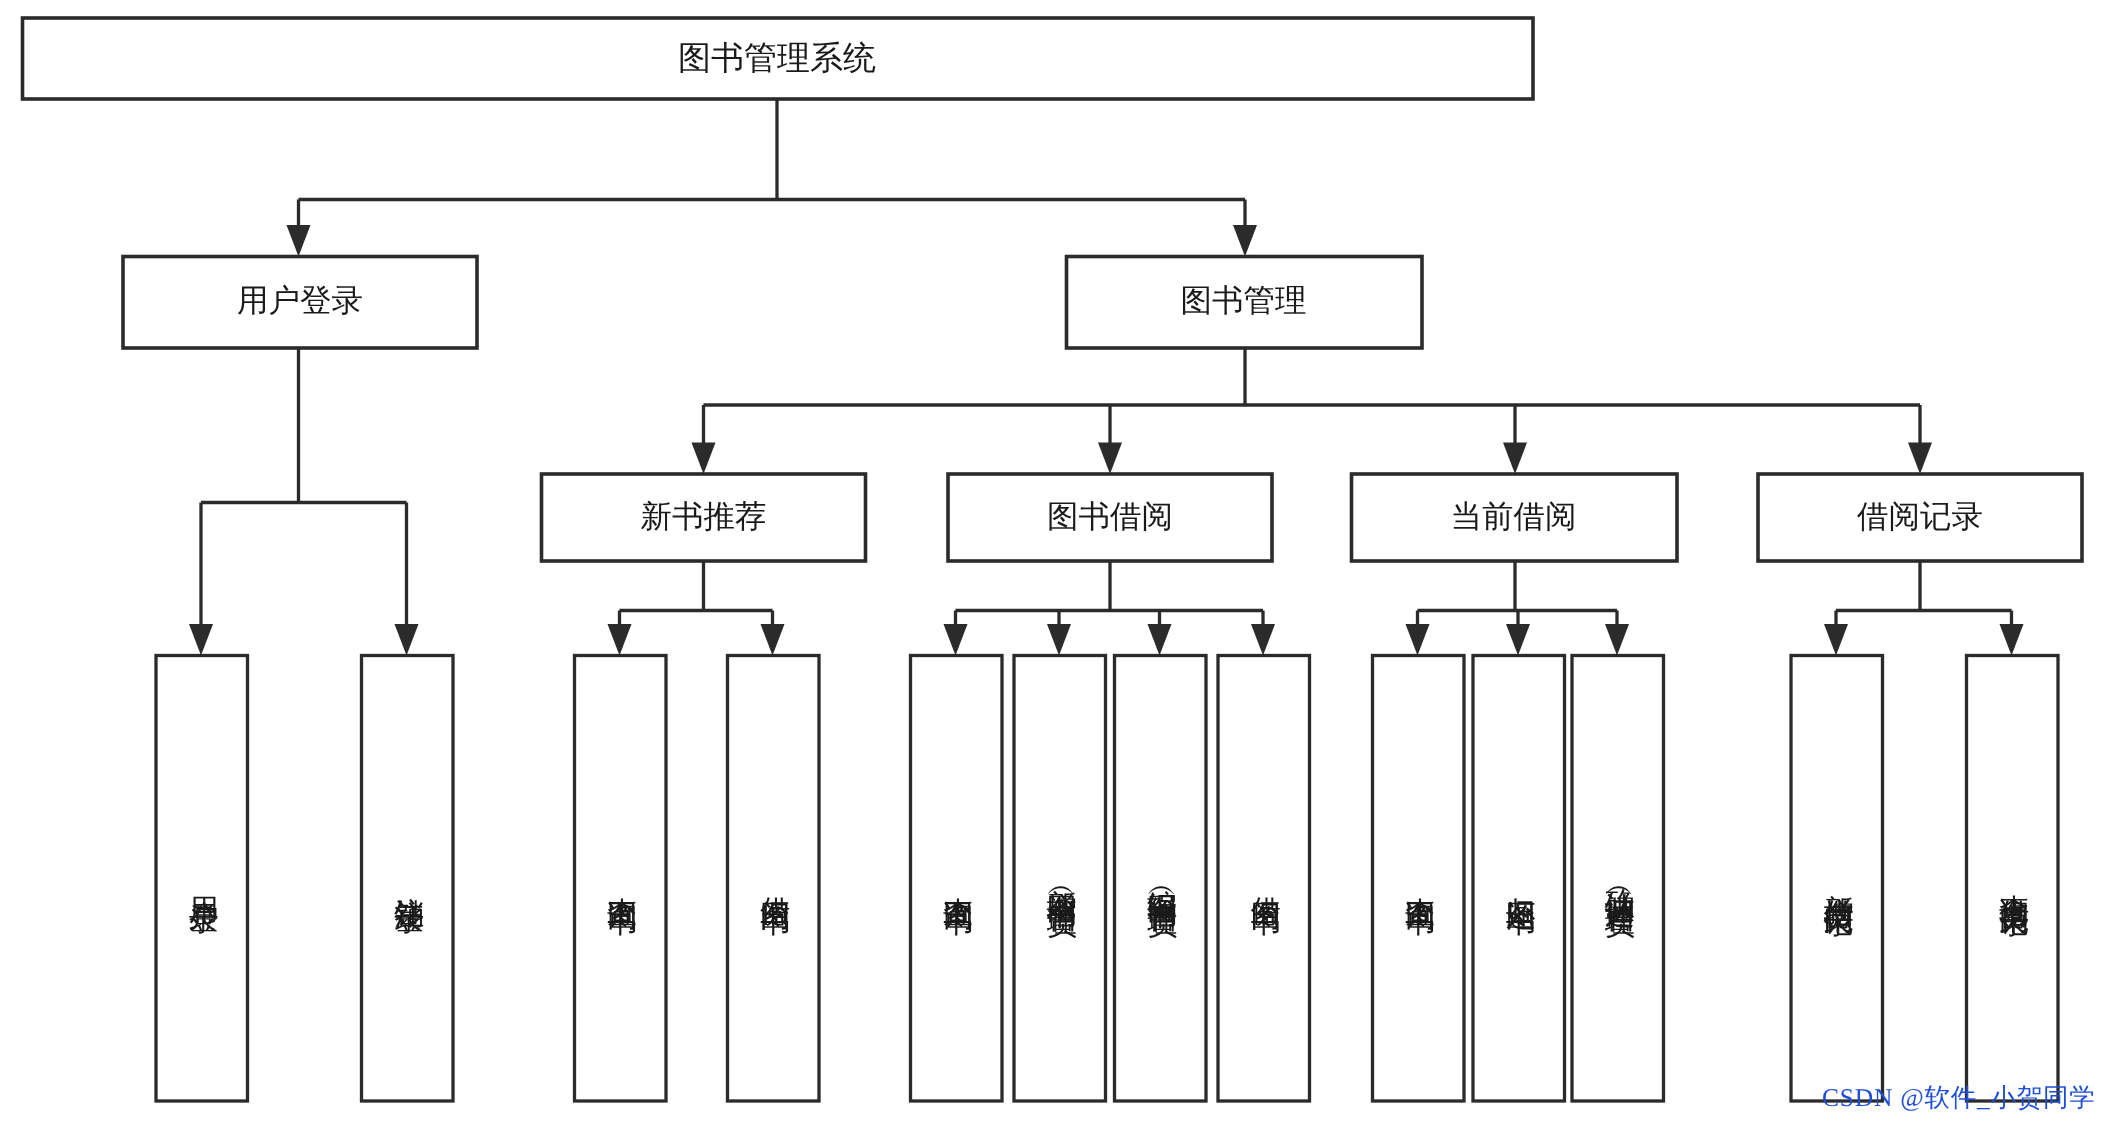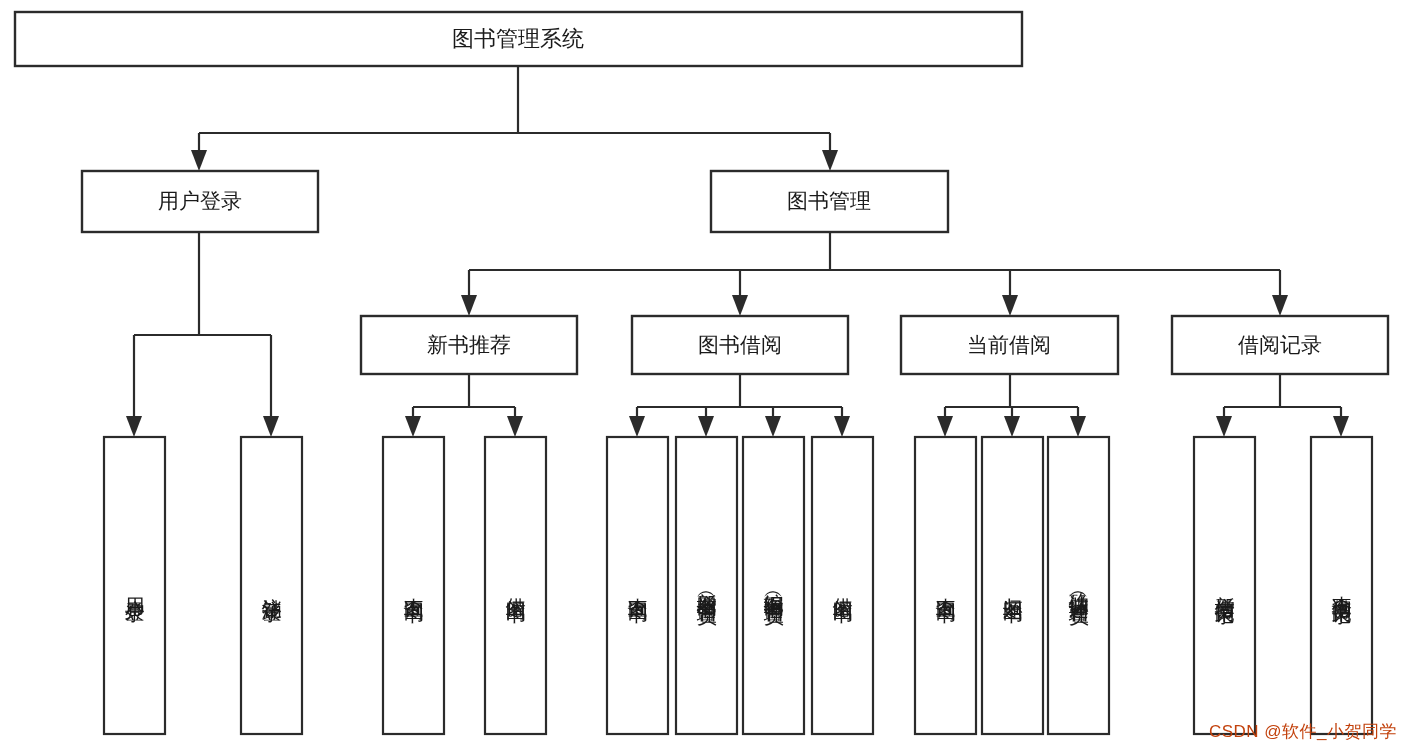--- a/index.html
+++ b/index.html
@@ -72,23 +72,23 @@
     line-height: 1.18;
     letter-spacing: 2px;
     color: #1a1a1a;
     white-space: nowrap;
     text-align: center;
   }
   .watermark {
     position: absolute;
     right: 8px;
     bottom: 4px;
-    font-family: Liberation Sans, sans-serif;
+    font-family: Liberation Serif, serif;
     font-size: 17px;
-    color: #c2410c;
+    color: #1d4ed8;
     letter-spacing: 0.5px;
     white-space: nowrap;
     margin-top: 15px;
   }
 </style>
 </head>
 <body>
 
 <div id="diagram-root">
 

